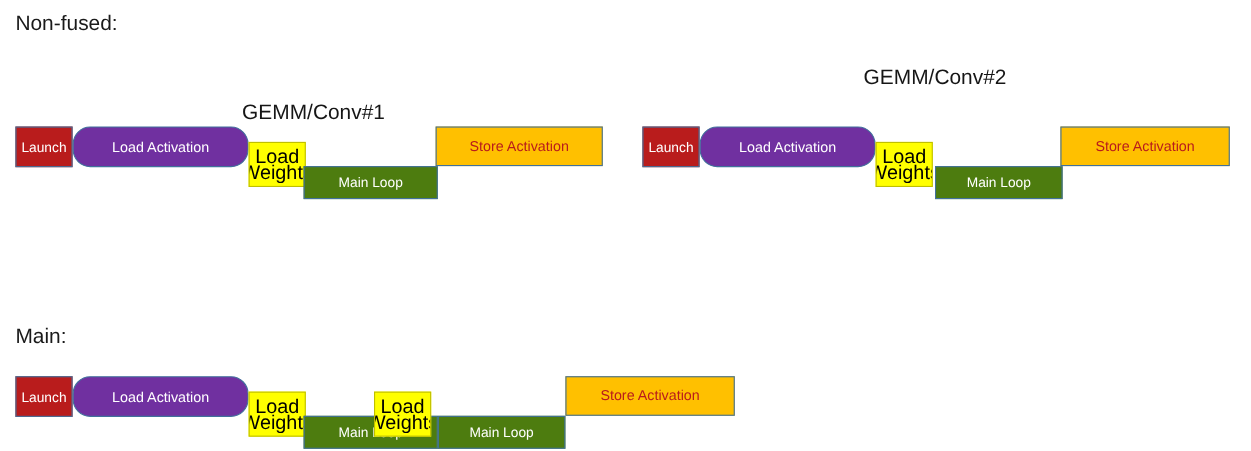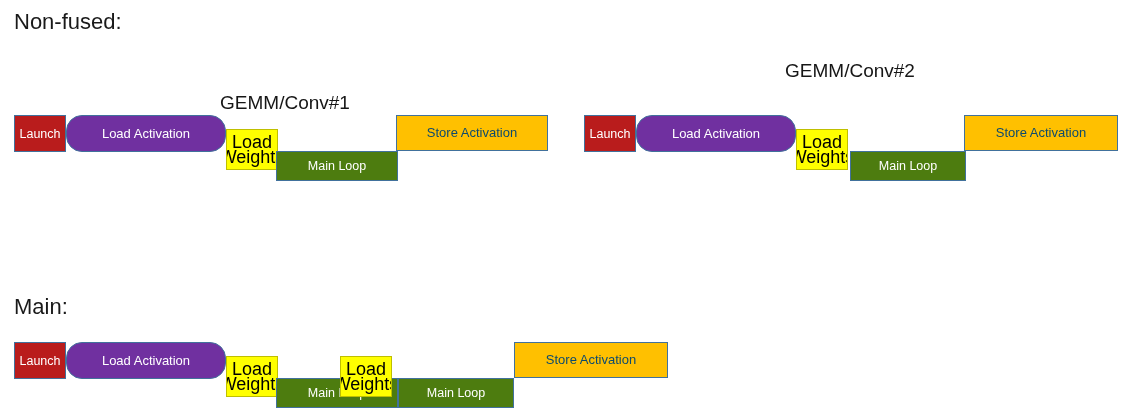--- a/index.html
+++ b/index.html
@@ -17,21 +17,21 @@
     color: #000000;
   }
   .canvas {
     position: absolute;
     left: 0; top: 0;
     width: 1137px;
     height: 410px;
   }
   .section-heading {
     position: absolute;
-    font-size: 22px;
+    font-size: 19px;
     line-height: 23px;
     font-weight: 400;
     color: #1a1a1a;
     white-space: nowrap;
   }
   .group-title {
     position: absolute;
     font-size: 19px;
     line-height: 23px;
     font-weight: 400;
@@ -71,21 +71,21 @@
     border-color: #BFBF00;
     margin-top: 16px;
   }
   .bar.main-loop {
     background: #4d7c0f;
     color: #ffffff;
     font-size: 12.5px;
   }
   .bar.store-activation {
     background: #FFC000;
-    color: #0c4a6e;
+    color: #b91c1c;
     font-size: 13px;
   }
 </style>
 </head>
 <body>
 
 <div class="canvas">
 
   <div class="section-heading" id="heading-non-fused" style="left: 14px; top: 10px;">Non-fused:</div>
 

